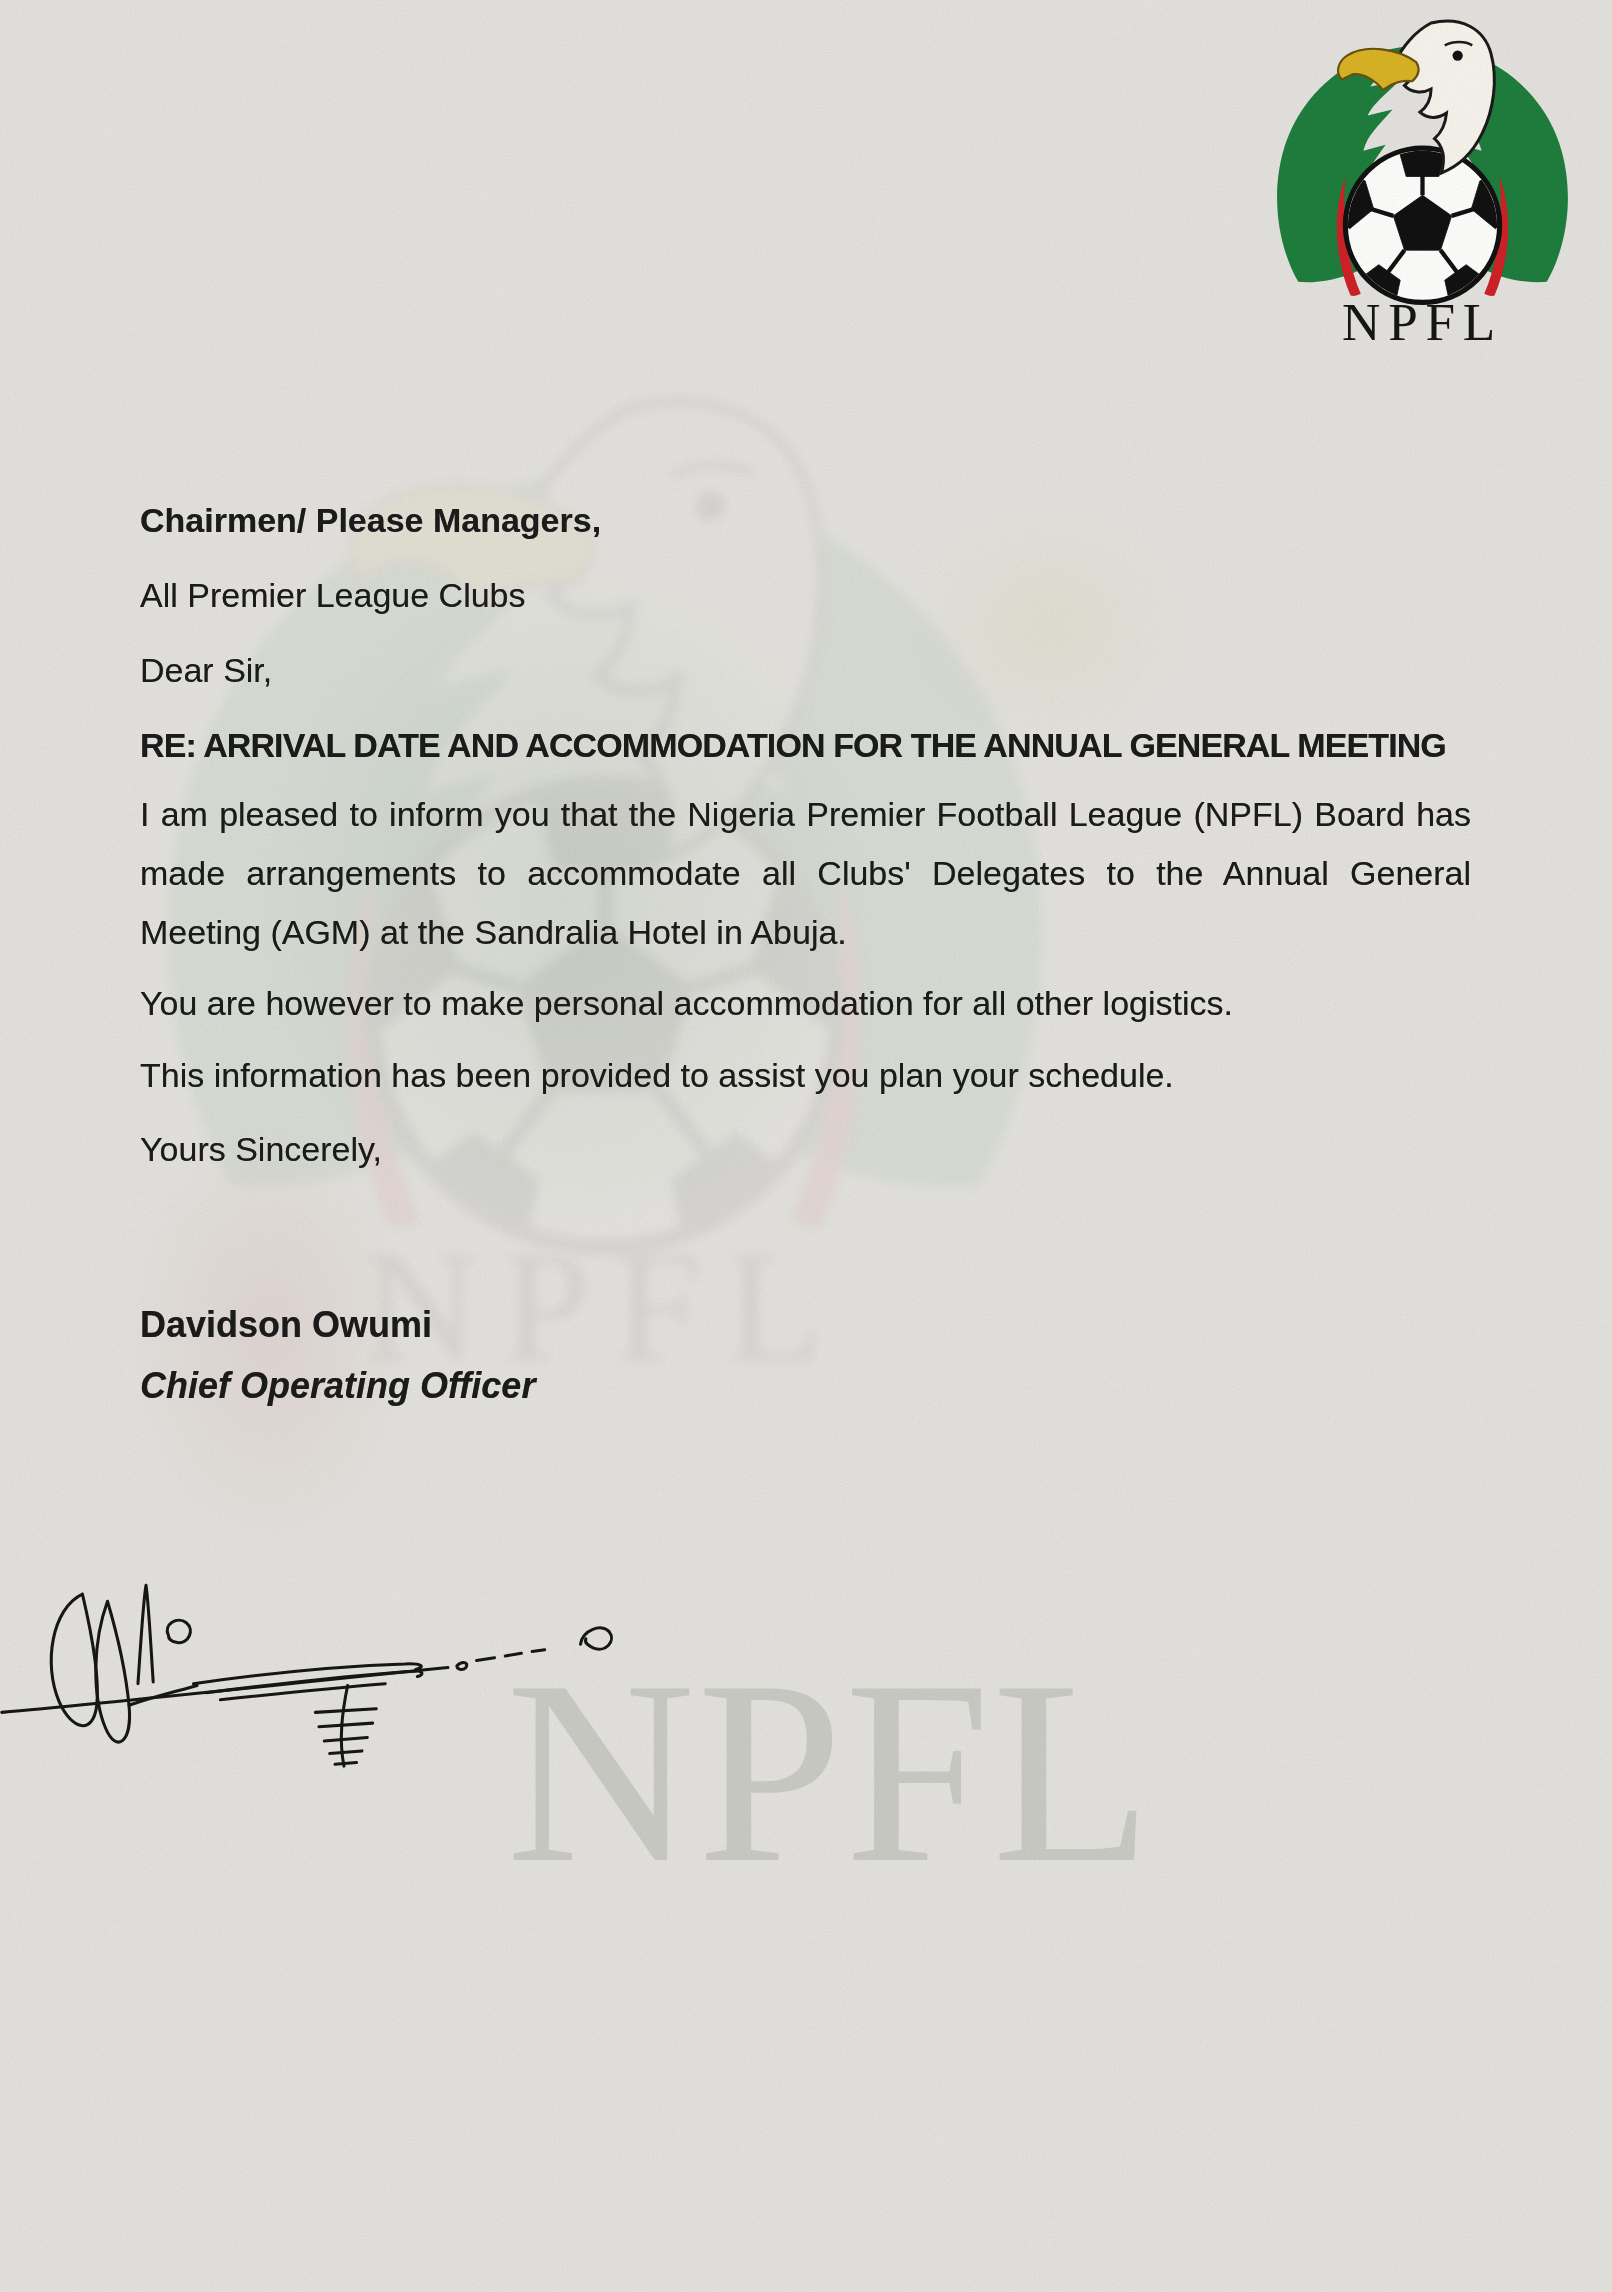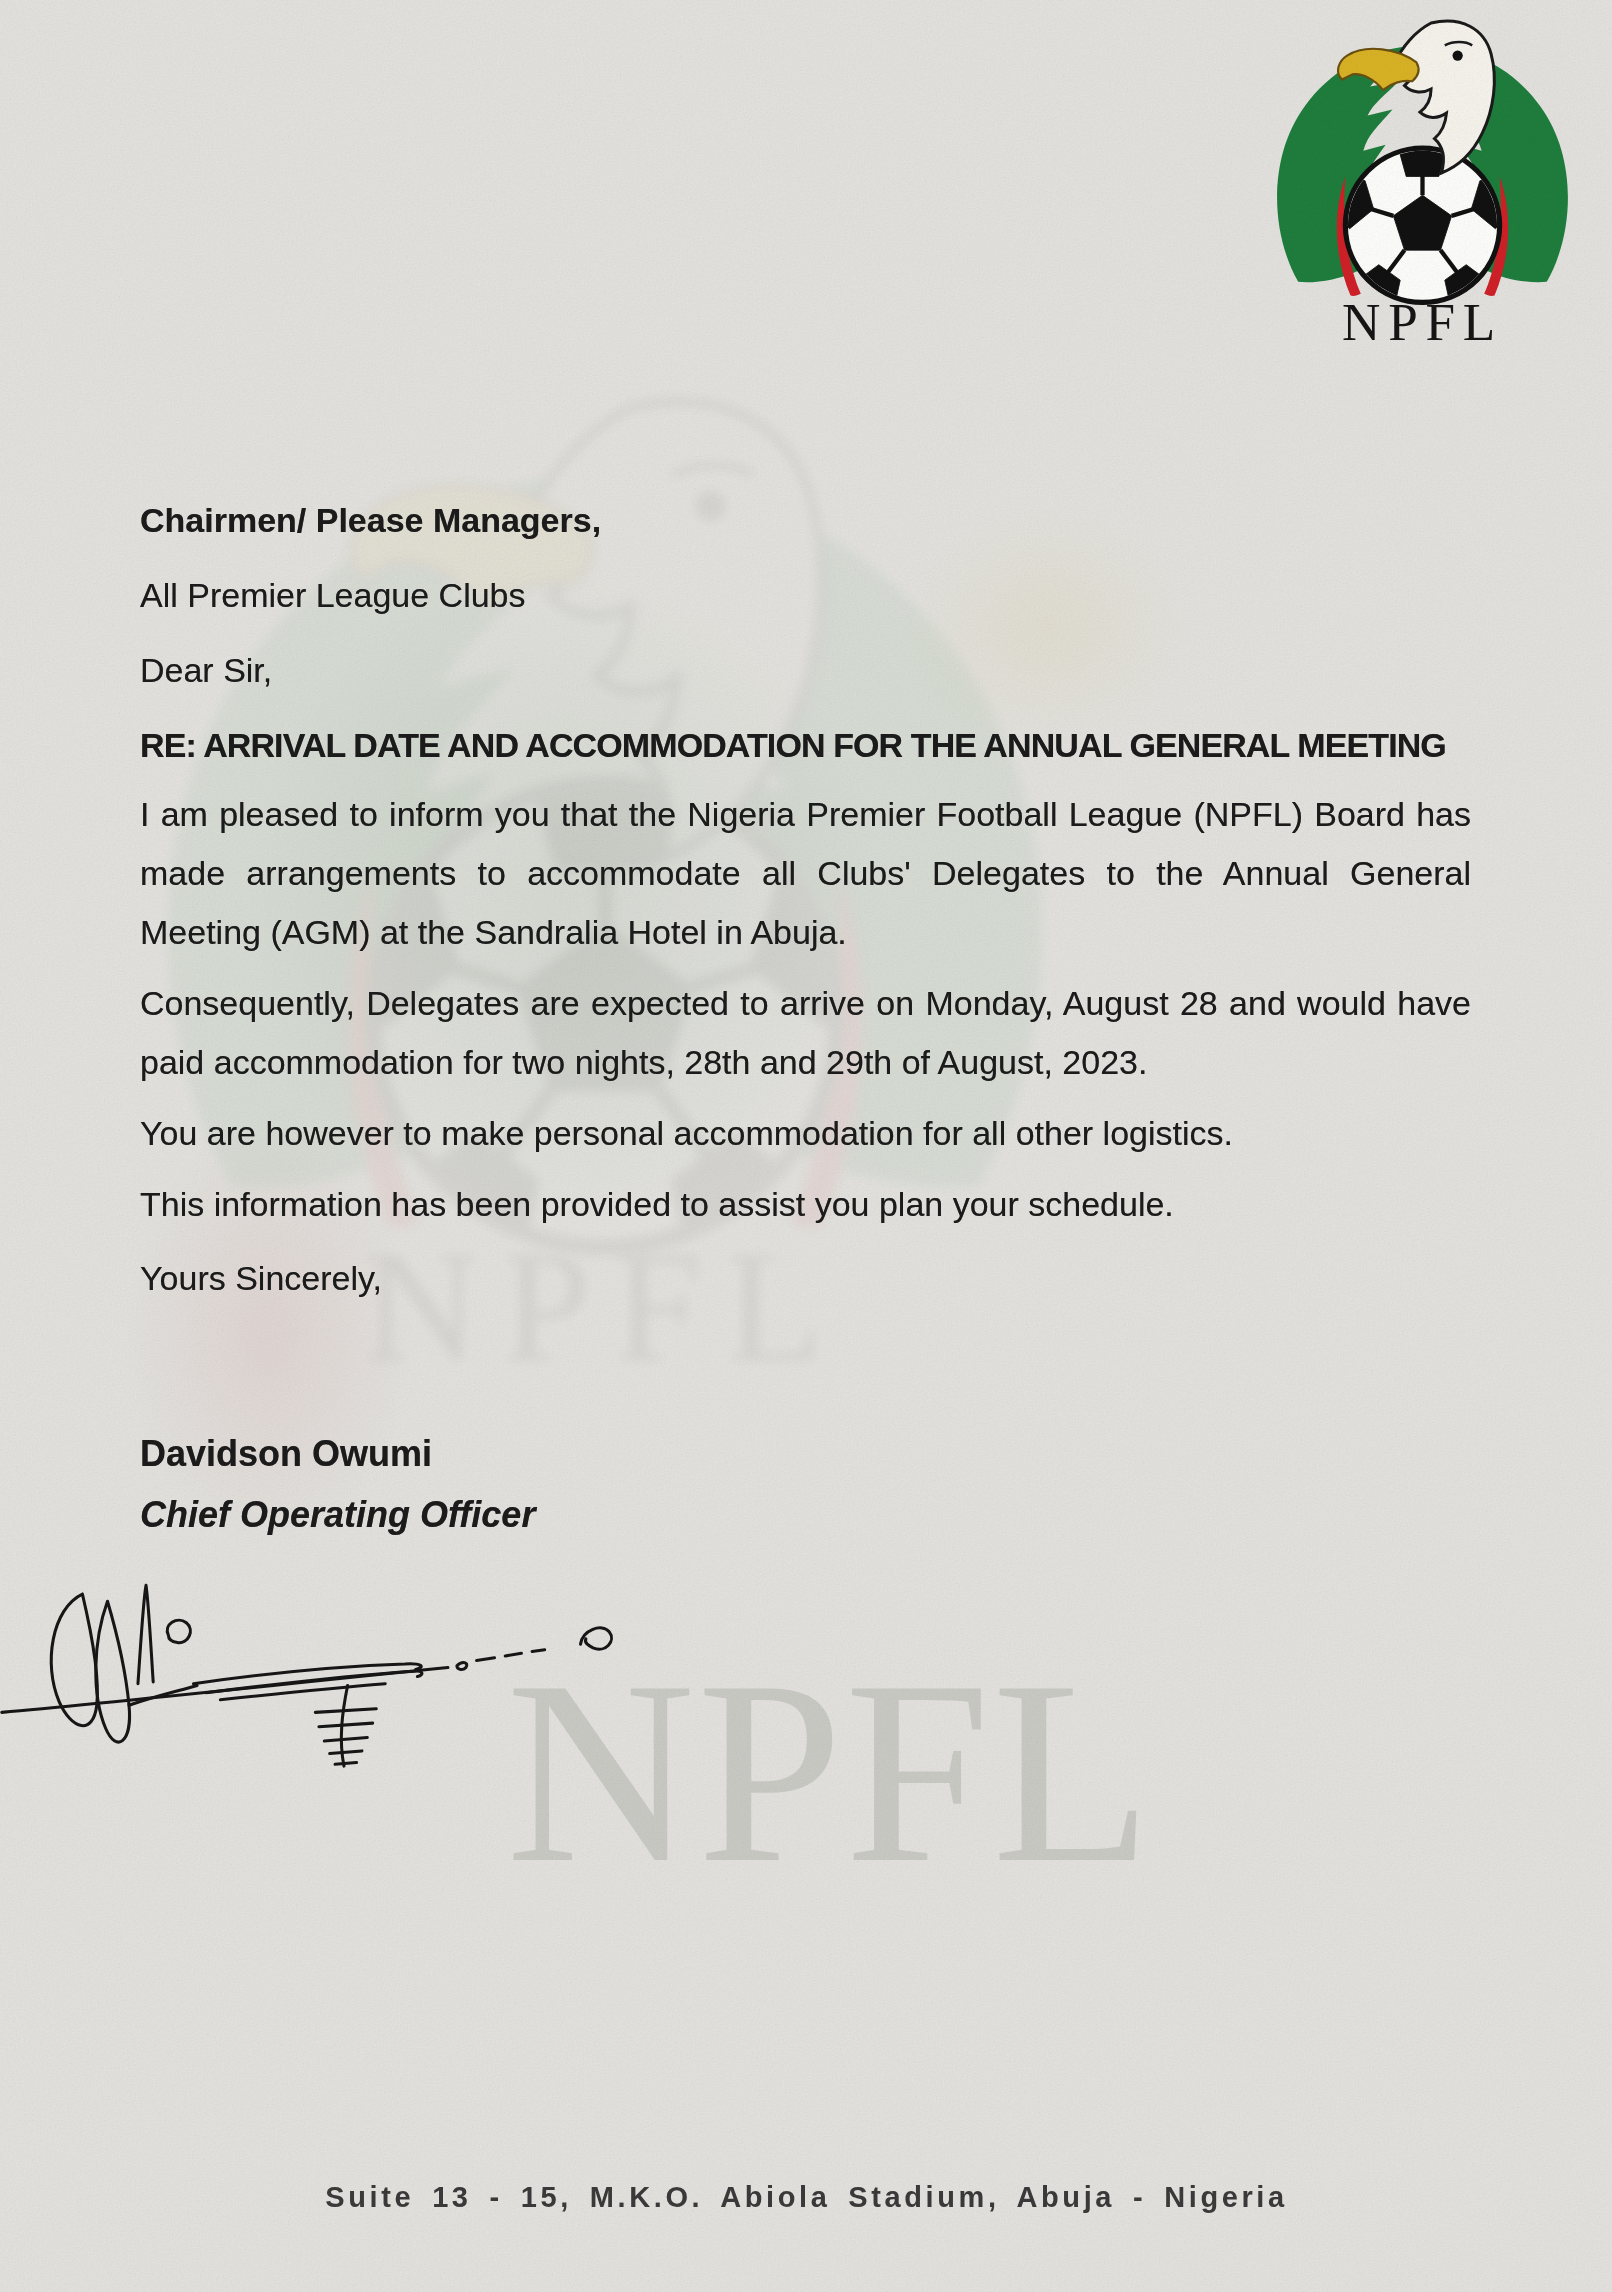--- a/index.html
+++ b/index.html
@@ -119,21 +119,20 @@
   <svg class="logo" viewBox="0 0 400 392">
     <use href="#npfl-crest"></use>
   </svg>
 
   <main class="content">
     <p class="addr bold">Chairmen/ Please Managers,</p>
     <p class="addr">All Premier League Clubs</p>
     <p class="addr">Dear Sir,</p>
     <p class="subject">RE: ARRIVAL DATE AND ACCOMMODATION FOR THE ANNUAL GENERAL MEETING</p>
     <p class="para m14">I am pleased to inform you that the Nigeria Premier Football League (NPFL) Board has made arrangements to accommodate all Clubs' Delegates to the Annual General Meeting (AGM) at the Sandralia Hotel in Abuja.</p>
-    <p class="para m13">Consequently, Delegates are expected to arrive on Monday, August 28 and would have paid accommodation for two nights, 28th and 29th of August, 2023.</p>
     <p class="para m14">You are however to make personal accommodation for all other logistics.</p>
     <p class="para" style="margin-bottom:15px">This information has been provided to assist you plan your schedule.</p>
     <p class="closing">Yours Sincerely,</p>
     <p class="name">Davidson Owumi</p>
     <p class="title">Chief Operating Officer</p>
   </main>
 
   <svg class="sig-svg" viewBox="0 0 720 240" fill="none" stroke="#161616" stroke-width="3.4" stroke-linecap="round" stroke-linejoin="round">
     <path d="M2,150 C120,140 320,118 500,100"></path>
     <path d="M92,18 C58,34 48,96 66,138 C80,170 104,176 108,142 C112,106 100,52 92,18"></path>
@@ -151,21 +150,20 @@
     <path d="M368,196 L404,193"></path>
     <path d="M374,208 L398,206"></path>
     <path d="M510,98 C516,92 524,94 520,100 C516,104 510,102 510,98"></path>
     <path d="M532,92 L552,89"></path>
     <path d="M564,87 L582,84"></path>
     <path d="M594,82 L608,80"></path>
     <path d="M648,74 C650,58 672,50 680,60 C688,70 676,84 662,78 C656,75 652,72 654,68"></path>
   </svg>
 
   <footer class="footer">
-    <div class="f1">Suite 13 - 15, M.K.O. Abiola Stadium, Abuja - Nigeria</div>
   </footer>
 
   <svg class="texture" viewBox="0 0 1801 2560" width="1613" height="2293">
     <filter id="paperNoise">
       <feTurbulence type="fractalNoise" baseFrequency="0.55" numOctaves="2" seed="7"></feTurbulence>
       <feColorMatrix type="saturate" values="0"></feColorMatrix>
       <feComponentTransfer>
           <feFuncA type="linear" slope="0.28" intercept="0"></feFuncA>
         </feComponentTransfer>
     </filter>

